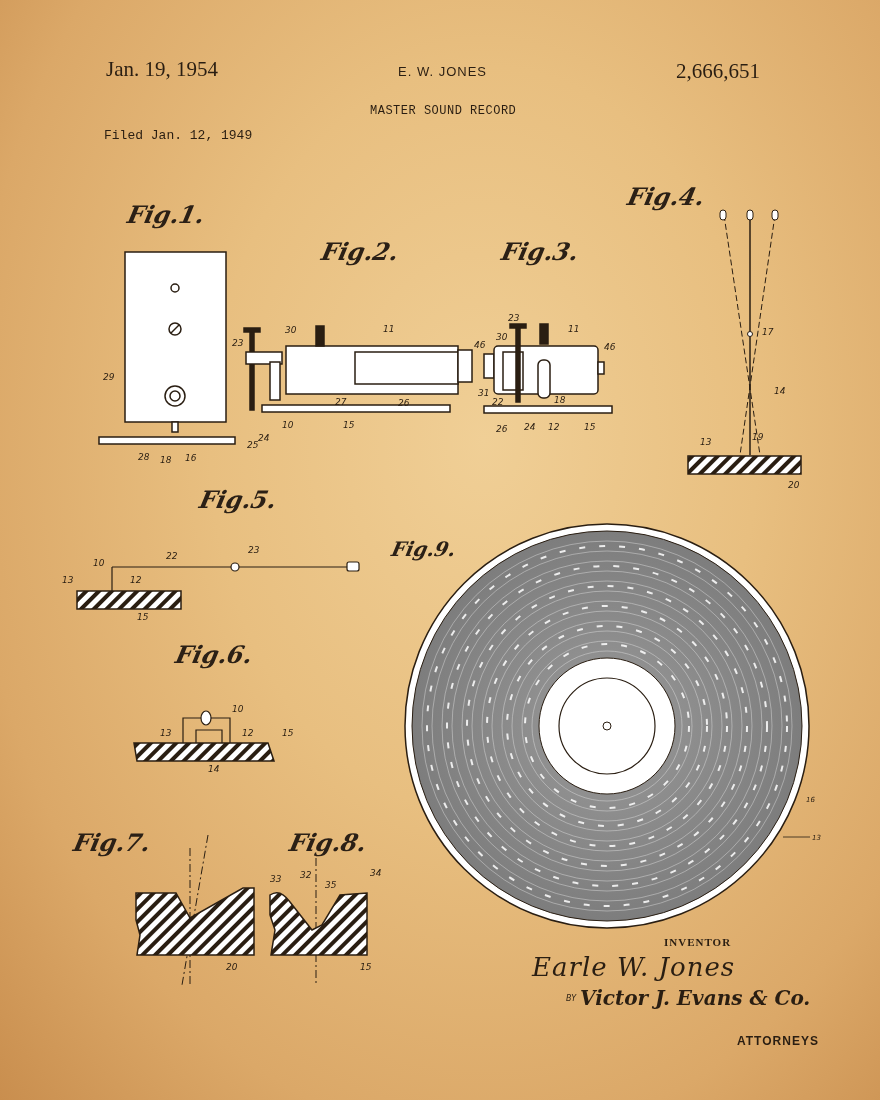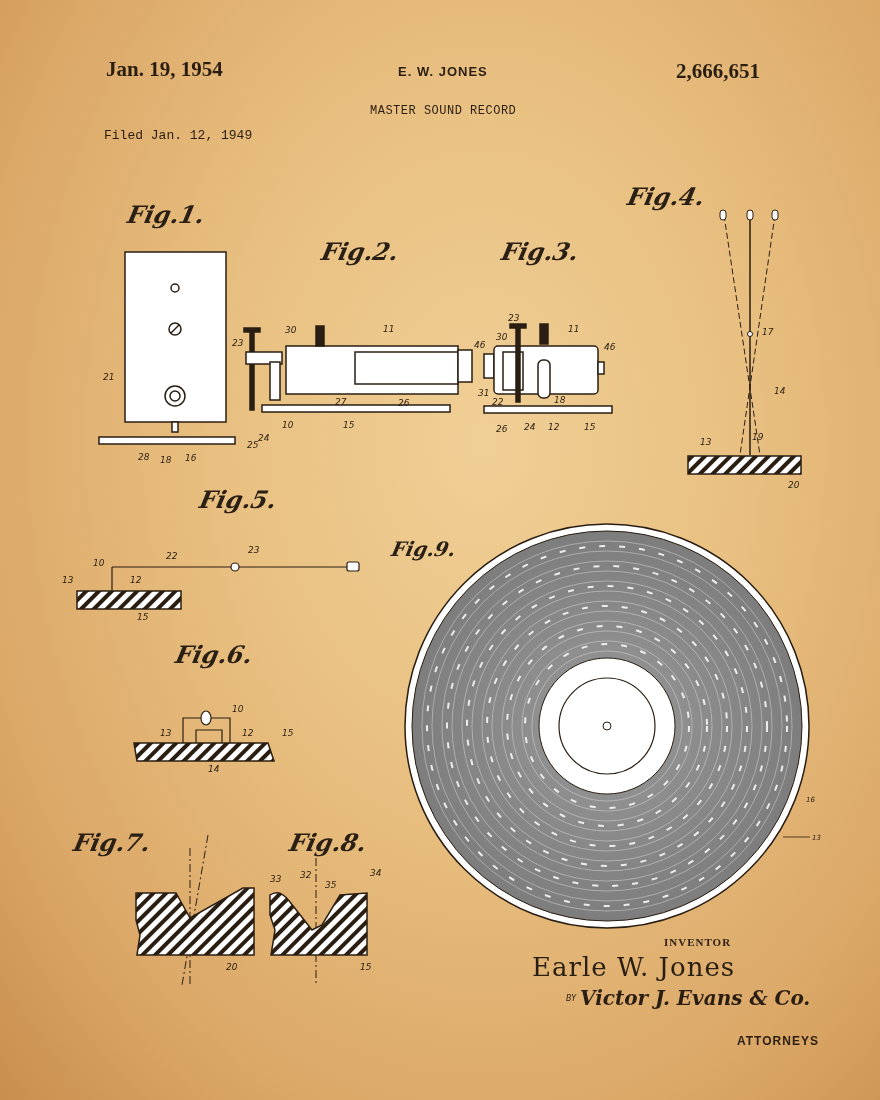--- a/index.html
+++ b/index.html
@@ -1,30 +1,30 @@
 <!DOCTYPE html>
 <html><head>
 <meta charset="utf-8">
 <style>
   html,body{margin:0;padding:0;}
   body{width:880px;height:1100px;overflow:hidden;position:relative;
     background:radial-gradient(ellipse at 55% 40%, #f0cf96 0%, #e8bf80 40%, #dba868 75%, #c98e4e 100%);
     font-family:"Liberation Serif",serif;color:#2a1e12;}
   .abs{position:absolute;}
-  .hdr{font-family:"Liberation Serif",serif;font-weight:bold;}
+  .hdr{font-family:"Liberation Serif",serif;font-weight:normal;}
   .date{left:106px;top:57px;font-size:21px;}
   .patno{left:676px;top:59px;font-size:21px;}
   .inventor{left:398px;top:64px;font-size:13px;font-family:"Liberation Sans",sans-serif;letter-spacing:1px;}
   .title{left:370px;top:96px;font-size:12px;font-family:"Liberation Mono",monospace;letter-spacing:0.5px;margin-top:8px;}
   .filed{left:104px;top:128px;font-size:13px;font-family:"Liberation Mono",monospace;}
   .fig{font-family:"DejaVu Serif",serif;font-style:italic;font-weight:bold;font-size:24px;color:#2b2016;transform:skewX(-12deg);}
   .ref{font-family:"DejaVu Sans",sans-serif;font-style:italic;font-size:9px;color:#2a1e12;}
   svg{position:absolute;left:0;top:0;}
   .sig-invlabel{left:664px;top:936px;font-size:11px;font-family:"Liberation Serif",serif;font-weight:bold;letter-spacing:1px;}
-  .sig-name{left:532px;top:952px;font-size:26px;font-family:"DejaVu Serif",serif;letter-spacing:1px;text-align:right;}
+  .sig-name{left:532px;top:952px;font-size:26px;font-family:"DejaVu Serif",serif;font-style:italic;letter-spacing:1px;text-align:right;}
   .sig-by{left:566px;top:994px;font-size:8px;}
   .sig-atty{left:580px;top:986px;font-size:20px;font-family:"DejaVu Serif",serif;font-style:italic;font-weight:bold;}
   .attys{left:737px;top:1034px;font-size:12px;font-family:"Liberation Sans",sans-serif;font-weight:bold;letter-spacing:1px;}
 </style>
 </head>
 <body>
 
 <div class="abs hdr date">Jan. 19, 1954</div>
 <div class="abs hdr inventor">E. W. JONES</div>
 <div class="abs hdr patno">2,666,651</div>
@@ -150,21 +150,21 @@
 <div class="abs fig" style="left:128px;top:200px;">Fig.1.</div>
 <div class="abs fig" style="left:322px;top:237px;">Fig.2.</div>
 <div class="abs fig" style="left:502px;top:237px;">Fig.3.</div>
 <div class="abs fig" style="left:628px;top:182px;">Fig.4.</div>
 <div class="abs fig" style="left:200px;top:485px;">Fig.5.</div>
 <div class="abs fig" style="left:176px;top:640px;">Fig.6.</div>
 <div class="abs fig" style="left:74px;top:828px;">Fig.7.</div>
 <div class="abs fig" style="left:290px;top:828px;">Fig.8.</div>
 <div class="abs fig" style="left:392px;top:537px;font-size:20px;">Fig.9.</div>
 
-<div class="abs ref" style="left:103px;top:372px;">21</div>
+<div class="abs ref" style="left:103px;top:372px;">29</div>
 <div class="abs ref" style="left:138px;top:452px;">28</div>
 <div class="abs ref" style="left:160px;top:455px;">18</div>
 <div class="abs ref" style="left:185px;top:453px;">16</div>
 
 <div class="abs ref" style="left:232px;top:338px;">23</div>
 <div class="abs ref" style="left:285px;top:325px;">30</div>
 <div class="abs ref" style="left:383px;top:324px;">11</div>
 <div class="abs ref" style="left:335px;top:397px;">27</div>
 <div class="abs ref" style="left:398px;top:398px;">26</div>
 <div class="abs ref" style="left:247px;top:420px;margin-top:20px;">25</div>

